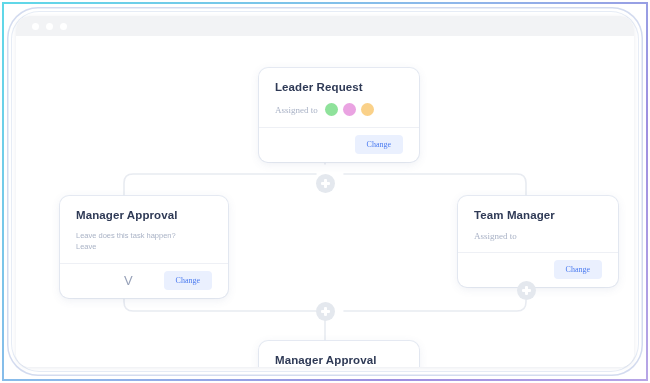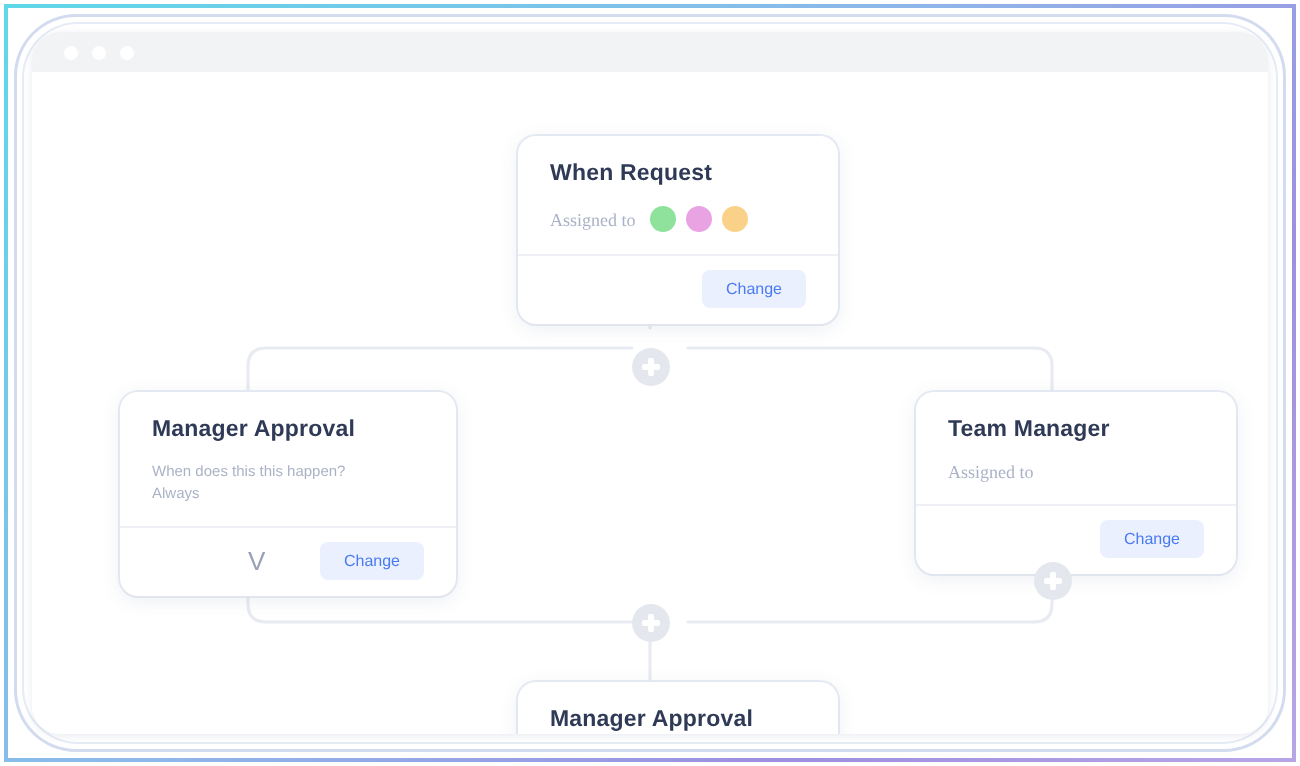--- a/index.html
+++ b/index.html
@@ -171,21 +171,21 @@
     cursor: pointer;
   }
   .btn-change {
     background: #eaf0fe;
     color: #4b7bf0;
     font-size: 8px;
     border: none;
     border-radius: 4px;
     padding: 5px 12px;
     cursor: pointer;
-    font-family: Liberation Sans, sans-serif;
+    font-family: Liberation Serif, serif;
   }
 </style>
 </head>
 <body>
 
 <div id="screen">
 
   <div class="frame-ring ring-outer"></div>
   <div class="frame-ring ring-mid"></div>
   <div class="frame-ring ring-inner"></div>
@@ -214,39 +214,39 @@
           <path d="M108 228 L108 266 Q108 275 117 275 L300 275"></path>
 
           <path d="M510 224 L510 245"></path>
           <path d="M510 264 L510 266 Q510 275 501 275 L328 275"></path>
 
           <path d="M309 284 L309 305"></path>
         </g>
       </svg>
 
       <div class="card" style="left:243px; top:32px; width:160px;">
-        <div class="card-title">When Request</div>
+        <div class="card-title">Leader Request</div>
         <div class="assign-row">
           <span class="assign-label">Assigned to</span>
           <span class="avatars">
             <span class="avatar" style="background:#8fe29b"></span>
             <span class="avatar" style="background:#eaa3e2"></span>
             <span class="avatar" style="background:#fad189"></span>
           </span>
         </div>
         <div class="card-foot">
           <button class="btn-change">Change</button>
         </div>
       </div>
 
       <div class="card" style="left:44px; top:160px; width:168px;">
         <div class="card-title">Manager Approval</div>
         <div class="cond-block">
-          <div class="cond-q">When does this this happen?</div>
-          <div class="cond-a">Always</div>
+          <div class="cond-q">Leave does this task happen?</div>
+          <div class="cond-a">Leave</div>
         </div>
         <div class="card-foot">
           <span class="chevron">V</span>
           <button class="btn-change">Change</button>
         </div>
       </div>
 
       <div class="card" style="left:442px; top:160px; width:160px;">
         <div class="card-title">Team Manager</div>
         <div class="assign-row">

